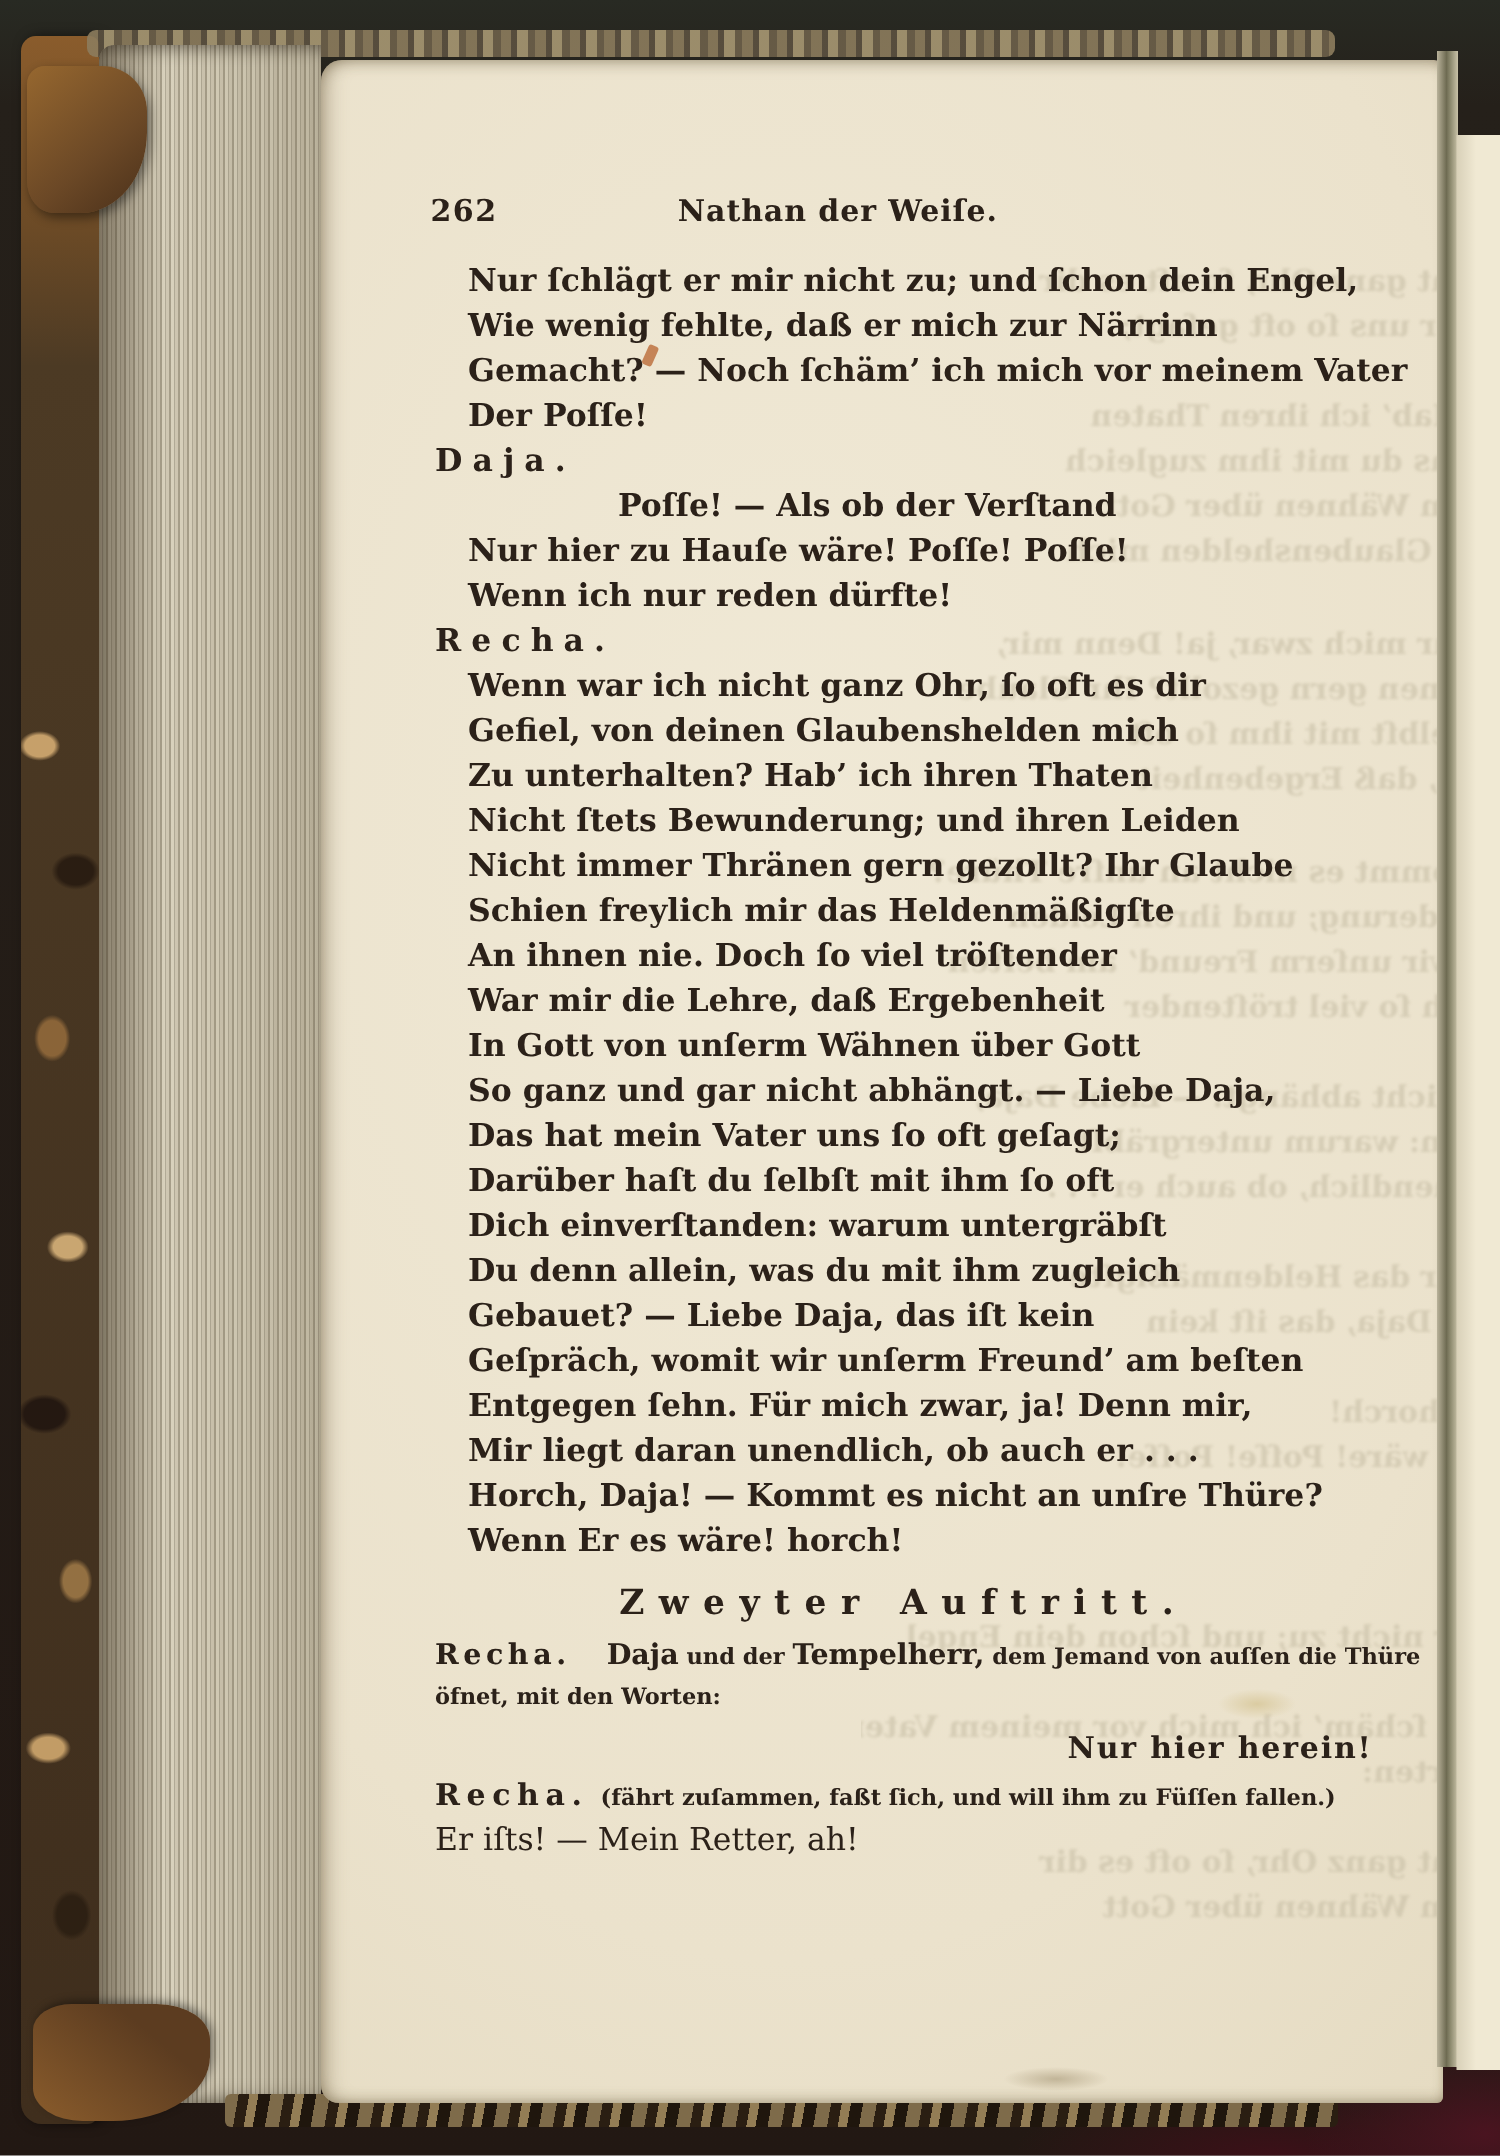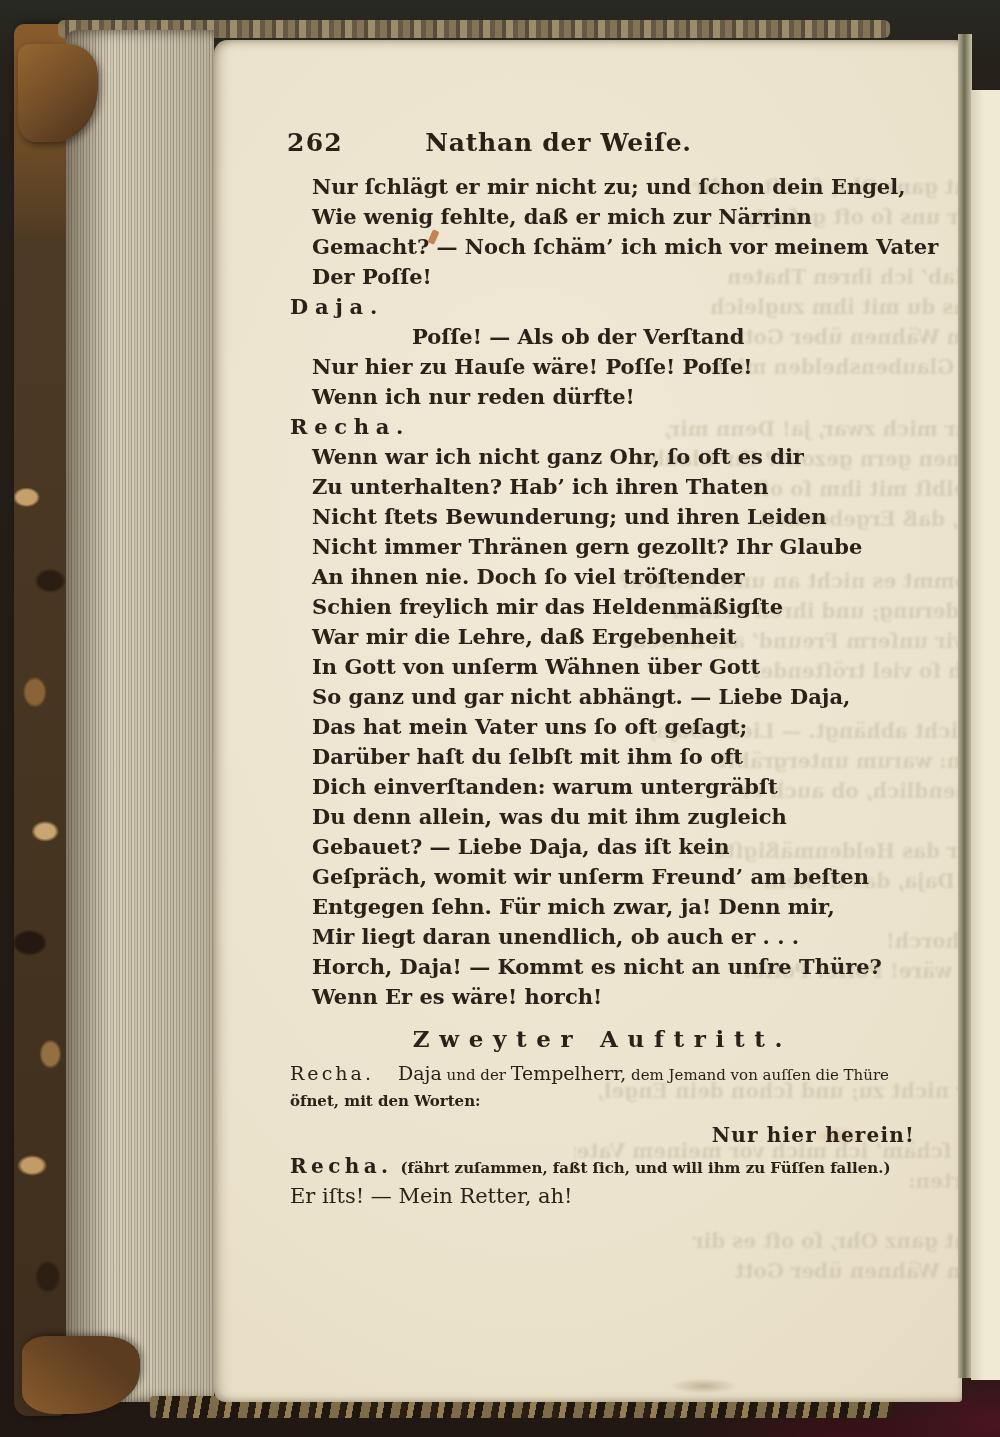--- a/index.html
+++ b/index.html
@@ -75,30 +75,30 @@
   .stain-fox{position:absolute;left:598px;top:1086px;width:52px;height:20px;background:radial-gradient(closest-side,#cdb97f,rgba(205,185,127,0));opacity:.55;}
   .stain-smudge{position:absolute;left:455px;top:1338px;width:70px;height:16px;background:radial-gradient(closest-side,#9a8a68,rgba(154,138,104,0));opacity:.5;}
   
   .ghosts{position:absolute;left:360px;top:0;width:592px;height:100%;overflow:hidden;pointer-events:none;}
   .g{
     position:absolute;right:4px;white-space:nowrap;transform:scaleX(-1);
     filter:blur(1.2px);opacity:.55;color:#c4bba2;font-size:20px;font-weight:700;line-height:26px;
   }
   
   .text-col{position:absolute;left:76px;top:0;width:625px;color:#2b2119;}
-  .pg-header{position:absolute;top:88px;left:0;width:100%;height:24px;font-size:25px;font-weight:700;}
+  .pg-header{position:absolute;top:88px;left:0;width:100%;height:24px;font-size:20px;font-weight:700;}
   .pg-num{position:absolute;left:-3px;top:0;letter-spacing:.05em;}
   .run-title{position:absolute;left:0;right:88px;top:0;text-align:center;letter-spacing:.03em;}
   .text-body{position:absolute;top:132px;left:0;width:100%;}
   .v{height:30px;line-height:30px;font-size:21px;font-weight:700;padding-left:22px;white-space:nowrap;}
   .ind-mid{padding-left:122px;}
   .ind-far{padding-left:267px;}
   .sp{height:30px;line-height:30px;text-align:left;font-size:21px;font-weight:700;letter-spacing:.32em;}
   .scene-h{margin-top:13px;height:28px;line-height:28px;text-align:center;font-size:23px;font-weight:700;letter-spacing:.42em;white-space:nowrap;}
-  .dir1{margin-top:5px;height:30px;line-height:30px;font-size:15px;font-weight:400;white-space:nowrap;}
+  .dir1{margin-top:5px;height:30px;line-height:30px;font-size:15px;font-weight:700;white-space:nowrap;}
   .dir1 .big{font-size:19px;}
   .dir1 .name1{letter-spacing:.16em;margin-right:24px;}
   .dir2{height:26px;line-height:26px;text-align:left;font-size:15px;font-weight:700;}
   .entrance{margin-top:7px;height:28px;line-height:28px;text-align:right;font-size:20px;font-weight:700;letter-spacing:.06em;}
   .final1{margin-top:2px;height:30px;line-height:30px;font-size:15px;font-weight:700;white-space:nowrap;}
   .final1 .name{font-size:20px;letter-spacing:.22em;margin-right:8px;}
   .final2{height:30px;line-height:30px;font-size:21px;font-weight:400;white-space:nowrap;}
 </style>
 </head>
 <body>
@@ -160,25 +160,26 @@
 
       <div class="sp">Daja.</div>
 
       <div class="v ind-mid">Poſſe! — Als ob der Verſtand</div>
       <div class="v">Nur hier zu Hauſe wäre! Poſſe! Poſſe!</div>
       <div class="v">Wenn ich nur reden dürfte!</div>
 
       <div class="sp">Recha.</div>
 
       <div class="v">Wenn war ich nicht ganz Ohr, ſo oft es dir</div>
+      <div class="v">Gefiel, von deinen Glaubenshelden mich</div>
       <div class="v">Zu unterhalten? Hab’ ich ihren Thaten</div>
       <div class="v">Nicht ſtets Bewunderung; und ihren Leiden</div>
       <div class="v">Nicht immer Thränen gern gezollt? Ihr Glaube</div>
+      <div class="v">Schien freylich mir das Heldenmäßigſte</div>
       <div class="v">An ihnen nie. Doch ſo viel tröſtender</div>
-      <div class="v">Schien freylich mir das Heldenmäßigſte</div>
       <div class="v">War mir die Lehre, daß Ergebenheit</div>
       <div class="v">In Gott von unſerm Wähnen über Gott</div>
       <div class="v">So ganz und gar nicht abhängt. — Liebe Daja,</div>
       <div class="v">Das hat mein Vater uns ſo oft geſagt;</div>
       <div class="v">Darüber haſt du ſelbſt mit ihm ſo oft</div>
       <div class="v">Dich einverſtanden: warum untergräbſt</div>
       <div class="v">Du denn allein, was du mit ihm zugleich</div>
       <div class="v">Gebauet? — Liebe Daja, das iſt kein</div>
       <div class="v">Geſpräch, womit wir unſerm Freund’ am beſten</div>
       <div class="v">Entgegen ſehn. Für mich zwar, ja! Denn mir,</div>

